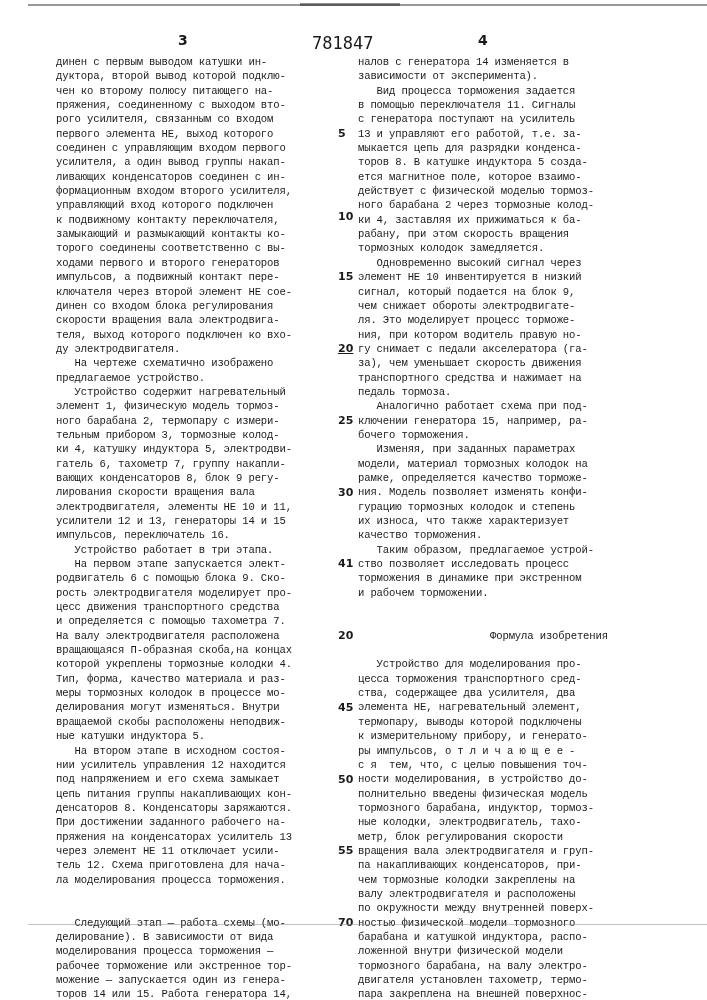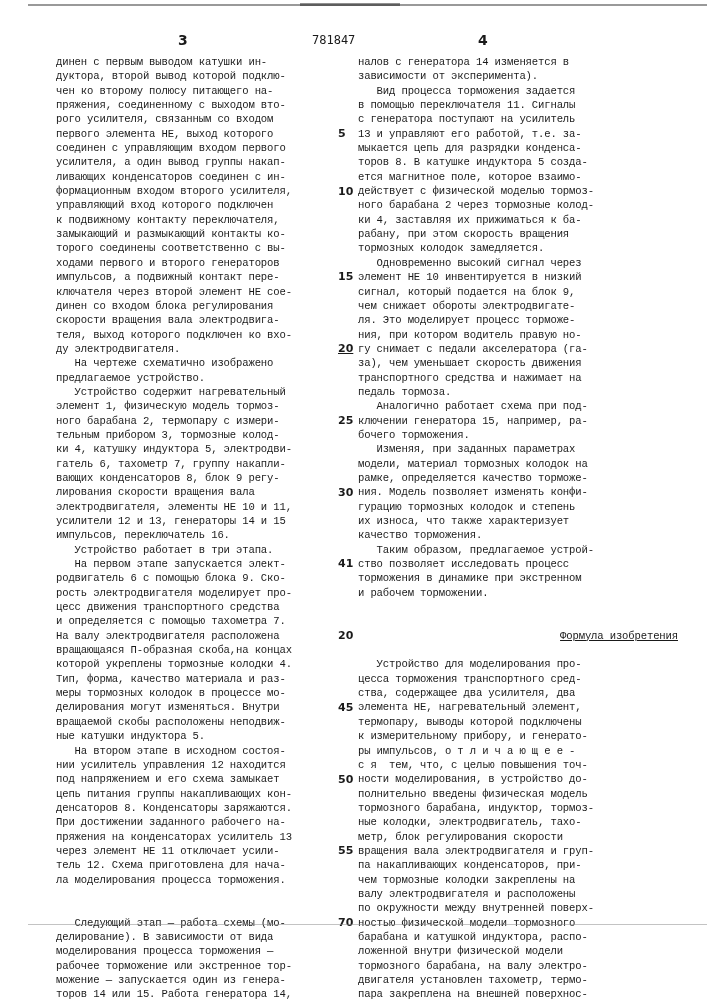--- a/index.html
+++ b/index.html
@@ -5,44 +5,44 @@
   html, body { margin:0; padding:0; }
   body {
     width:707px; height:1000px; background:#ffffff; position:relative; overflow:hidden;
     font-family:"Liberation Mono","DejaVu Sans Mono",monospace; color:#1a1a1a;
   }
   .topline { position:absolute; left:28px; top:4px; width:680px; height:2px; background:#555; opacity:.6; }
   .topline2 { position:absolute; left:300px; top:3px; width:100px; height:3px; background:#222; opacity:.5; }
   .pagenum { position:absolute; top:32px; font-family:"DejaVu Sans",sans-serif; font-weight:bold; font-size:14px; }
   .pn-left { left:178px; }
   .pn-right { left:478px; }
-  .patent { position:absolute; top:33px; left:312px; font-family:"DejaVu Sans Mono",monospace; font-size:12px; }
+  .patent { position:absolute; top:33px; left:312px; font-family:"DejaVu Sans Mono",monospace; font-size:17px; }
   .col { position:absolute; top:55px; font-size:10.6px; line-height:14.35px; white-space:pre; letter-spacing:-0.15px; }
   .col-left { left:56px; width:290px; }
   .col-right { left:358px; width:320px; }
   .line { display:block; height:14.35px; }
-  .heading { text-align:right; padding-left:62px;text-decoration:underline; }
+  .heading { text-align:center; padding-left:62px; }
   .linenums { position:absolute; left:338px; top:55px; font-family:"DejaVu Sans",sans-serif; font-weight:bold; font-size:11px; }
   .ln { position:absolute; left:0; white-space:nowrap; }
   .botline { position:absolute; left:28px; top:924px; width:680px; height:1px; background:#888; opacity:.5; }
 </style>
 </head>
 <body>
 
 <div class="topline"></div>
 <div class="topline2"></div>
 
 <div class="pagenum pn-left">3</div>
 <div class="patent">781847</div>
 <div class="pagenum pn-right">4</div>
 
 <div class="col col-left" id="col-left"><span class="line">динен с первым выводом катушки ин-</span><span class="line">дуктора, второй вывод которой подклю-</span><span class="line">чен ко второму полюсу питающего на-</span><span class="line">пряжения, соединенному с выходом вто-</span><span class="line">рого усилителя, связанным со входом</span><span class="line">первого элемента НЕ, выход которого</span><span class="line">соединен с управляющим входом первого</span><span class="line">усилителя, а один вывод группы накап-</span><span class="line">ливающих конденсаторов соединен с ин-</span><span class="line">формационным входом второго усилителя,</span><span class="line">управляющий вход которого подключен</span><span class="line">к подвижному контакту переключателя,</span><span class="line">замыкающий и размыкающий контакты ко-</span><span class="line">торого соединены соответственно с вы-</span><span class="line">ходами первого и второго генераторов</span><span class="line">импульсов, а подвижный контакт пере-</span><span class="line">ключателя через второй элемент НЕ сое-</span><span class="line">динен со входом блока регулирования</span><span class="line">скорости вращения вала электродвига-</span><span class="line">теля, выход которого подключен ко вхо-</span><span class="line">ду электродвигателя.</span><span class="line">   На чертеже схематично изображено</span><span class="line">предлагаемое устройство.</span><span class="line">   Устройство содержит нагревательный</span><span class="line">элемент 1, физическую модель тормоз-</span><span class="line">ного барабана 2, термопару с измери-</span><span class="line">тельным прибором 3, тормозные колод-</span><span class="line">ки 4, катушку индуктора 5, электродви-</span><span class="line">гатель 6, тахометр 7, группу накапли-</span><span class="line">вающих конденсаторов 8, блок 9 регу-</span><span class="line">лирования скорости вращения вала</span><span class="line">электродвигателя, элементы НЕ 10 и 11,</span><span class="line">усилители 12 и 13, генераторы 14 и 15</span><span class="line">импульсов, переключатель 16.</span><span class="line">   Устройство работает в три этапа.</span><span class="line">   На первом этапе запускается элект-</span><span class="line">родвигатель 6 с помощью блока 9. Ско-</span><span class="line">рость электродвигателя моделирует про-</span><span class="line">цесс движения транспортного средства</span><span class="line">и определяется с помощью тахометра 7.</span><span class="line">На валу электродвигателя расположена</span><span class="line">вращающаяся П-образная скоба,на концах</span><span class="line">которой укреплены тормозные колодки 4.</span><span class="line">Тип, форма, качество материала и раз-</span><span class="line">меры тормозных колодок в процессе мо-</span><span class="line">делирования могут изменяться. Внутри</span><span class="line">вращаемой скобы расположены неподвиж-</span><span class="line">ные катушки индуктора 5.</span><span class="line">   На втором этапе в исходном состоя-</span><span class="line">нии усилитель управления 12 находится</span><span class="line">под напряжением и его схема замыкает</span><span class="line">цепь питания группы накапливающих кон-</span><span class="line">денсаторов 8. Конденсаторы заряжаются.</span><span class="line">При достижении заданного рабочего на-</span><span class="line">пряжения на конденсаторах усилитель 13</span><span class="line">через элемент НЕ 11 отключает усили-</span><span class="line">тель 12. Схема приготовлена для нача-</span><span class="line">ла моделирования процесса торможения.</span><span class="line"></span><span class="line"></span><span class="line">   Следующий этап — работа схемы (мо-</span><span class="line">делирование). В зависимости от вида</span><span class="line">моделирования процесса торможения —</span><span class="line">рабочее торможение или экстренное тор-</span><span class="line">можение — запускается один из генера-</span><span class="line">торов 14 или 15. Работа генератора 14,</span></div>
 <div class="linenums" id="linenums">
     <div class="ln" style="top: 71.75px;">5</div>
-    <div class="ln" style="top: 130px;">10</div>
+    <div class="ln" style="top: 155px;">10</div>
     <div class="ln" style="top: 215.25px;">15</div>
     <div class="ln" style="top: 287px; text-decoration: underline;">20</div>
     <div class="ln" style="top: 358.75px;">25</div>
     <div class="ln" style="top: 430.5px;">30</div>
     <div class="ln" style="top: 502.25px;">41</div>
     <div class="ln" style="top: 574px;">20</div>
     <div class="ln" style="top: 645.75px;">45</div>
     <div class="ln" style="top: 717.5px;">50</div>
     <div class="ln" style="top: 789.25px; text-align: right;">55</div>
     <div class="ln" style="top: 861px;">70</div>

